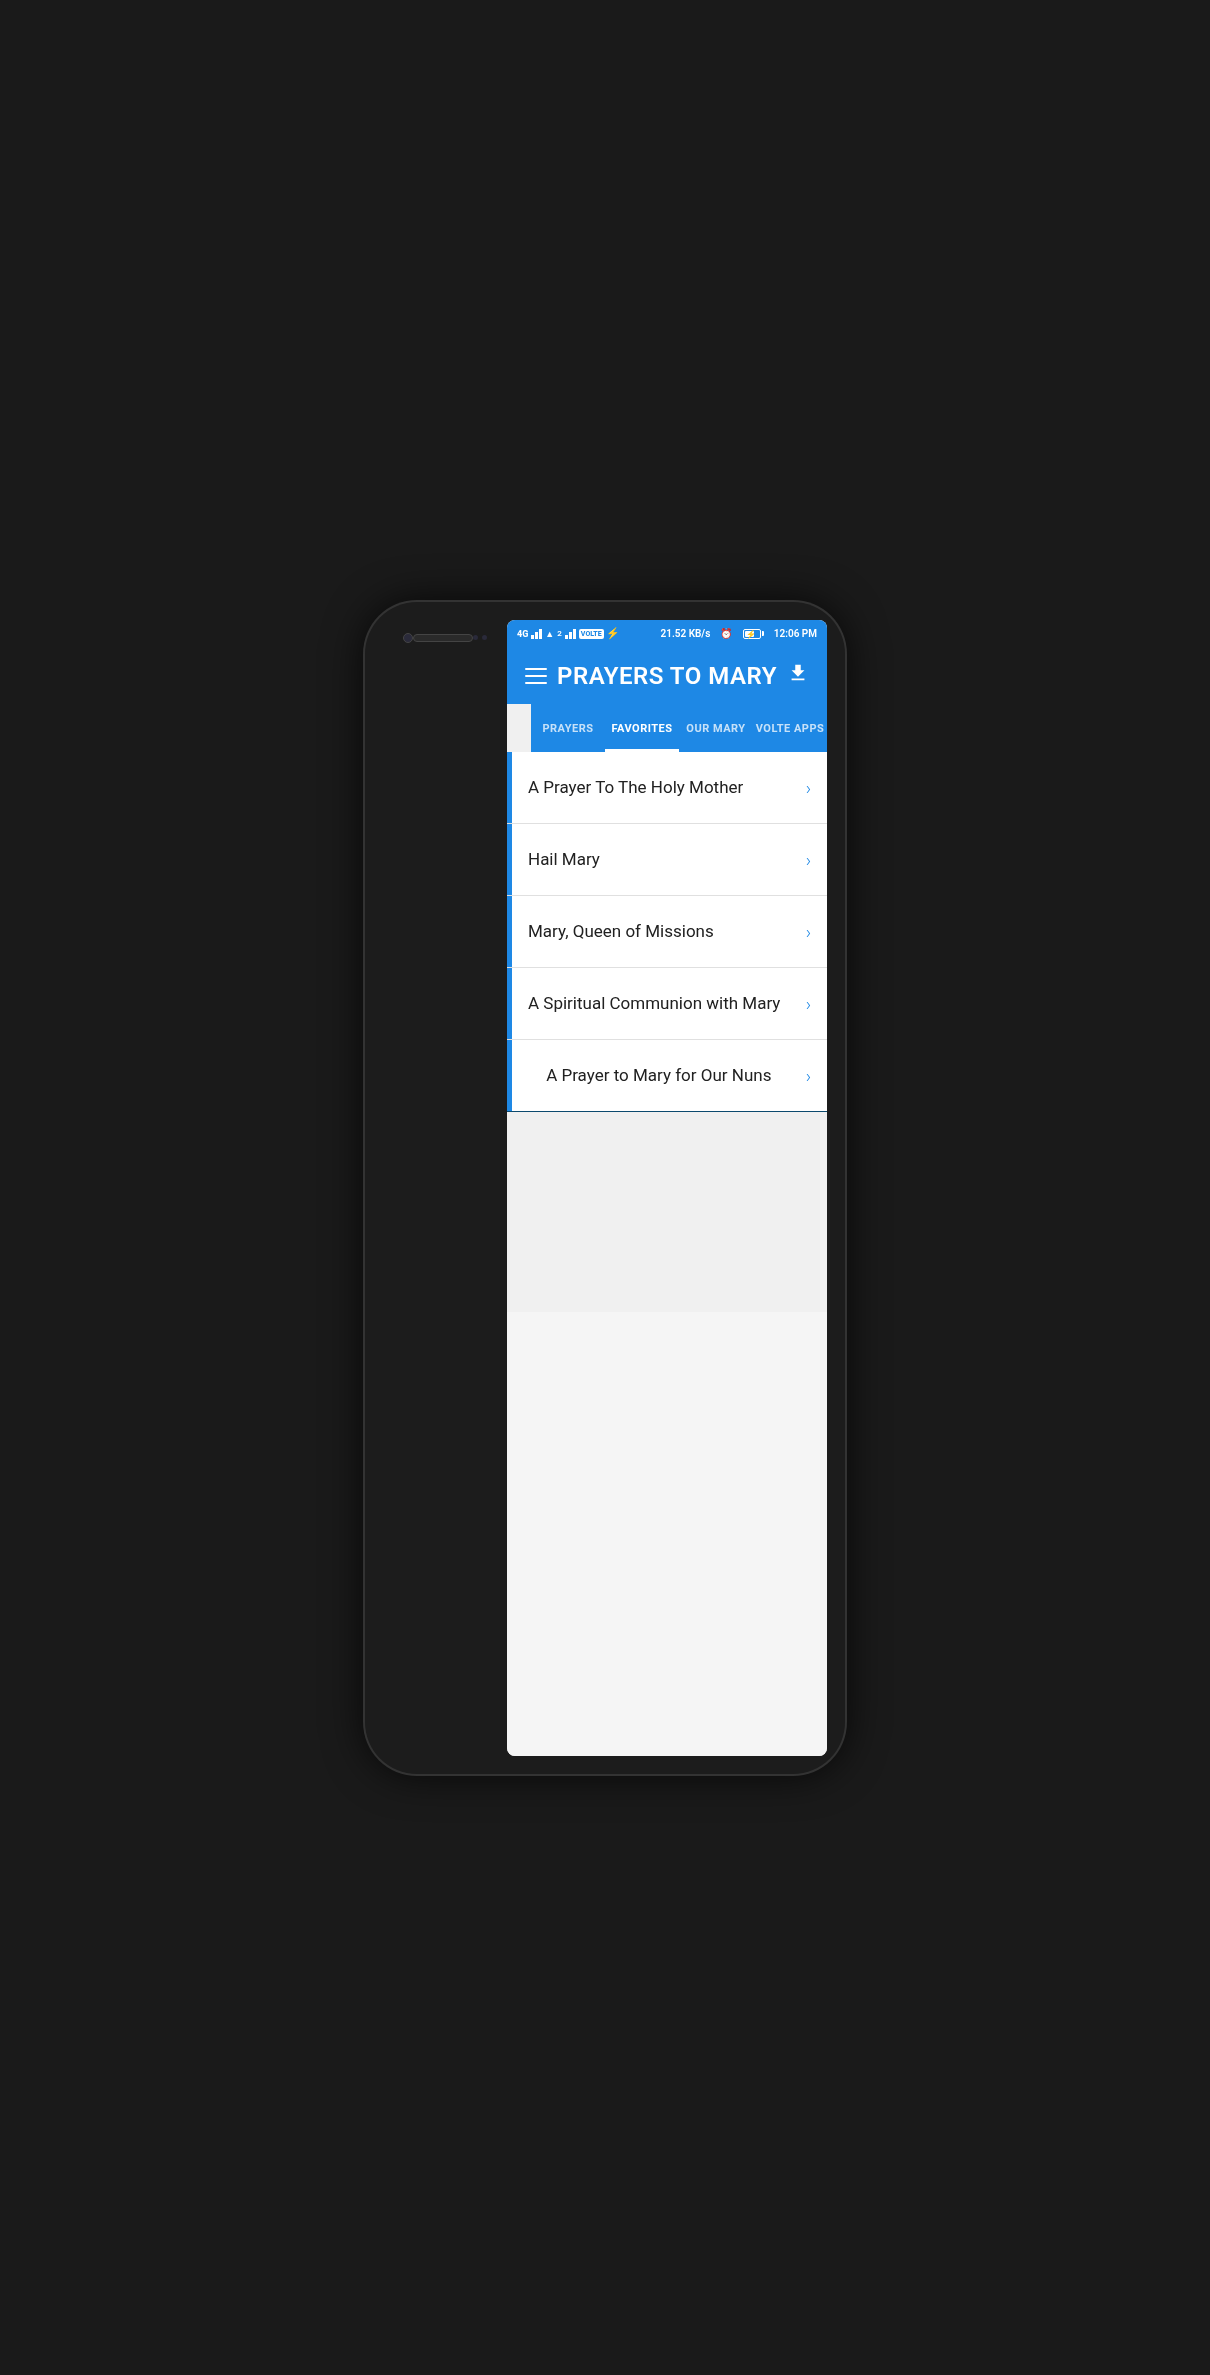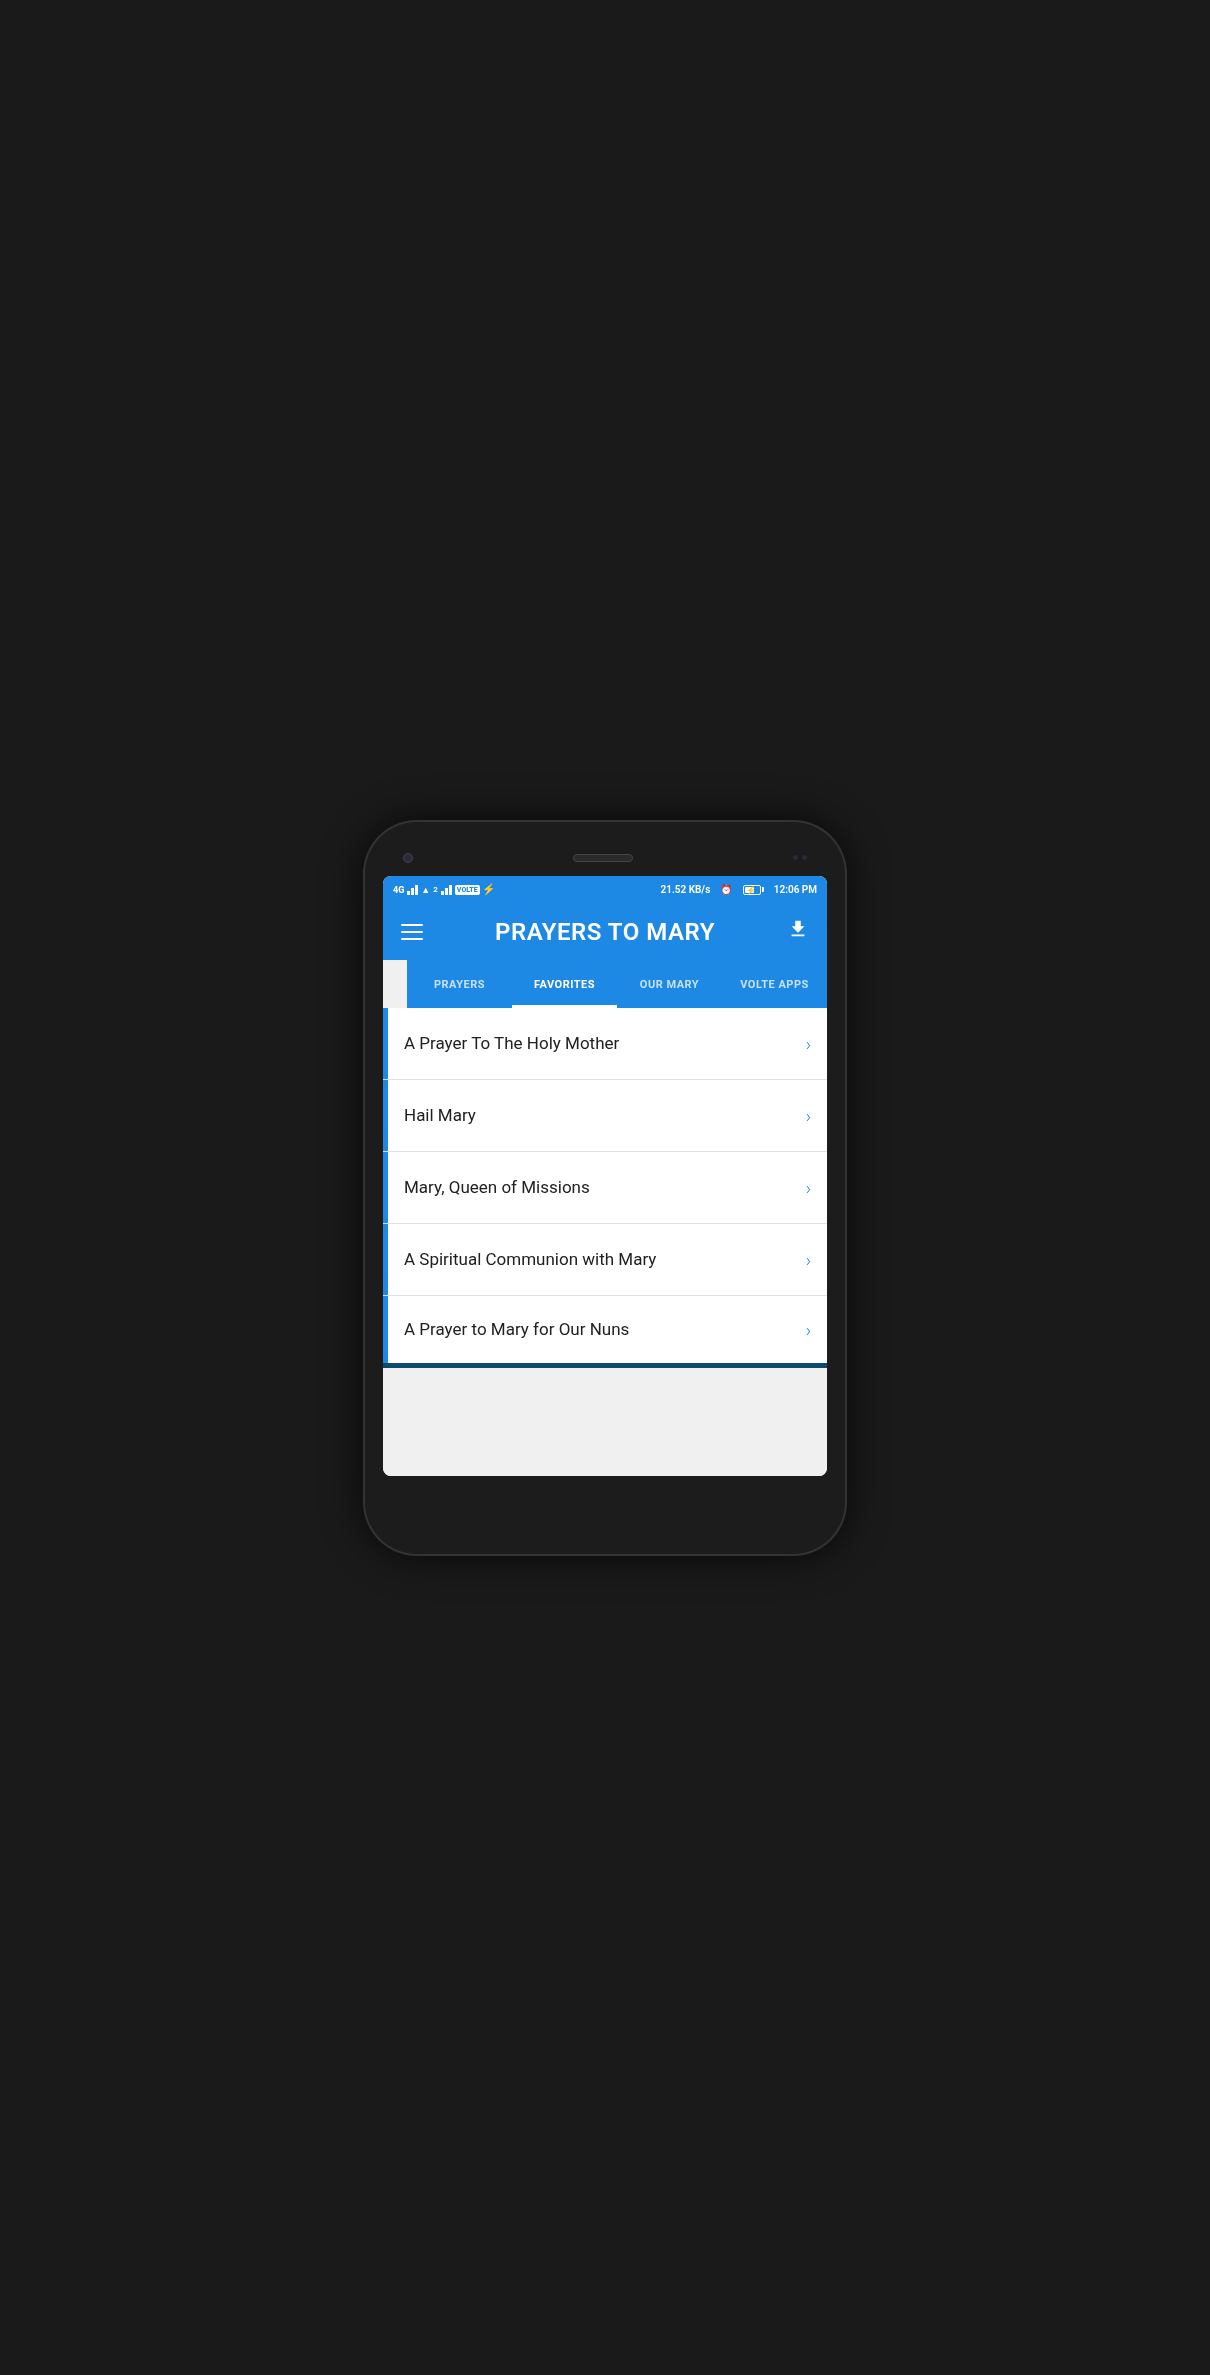--- a/index.html
+++ b/index.html
@@ -7,28 +7,28 @@
       background: #1a1a1a;
       display: flex;
       justify-content: center;
       align-items: center;
       min-height: 100vh;
       font-family: 'Roboto', Arial, sans-serif;
     }
 
     .phone-frame {
       width: 480px;
-      height: 732px;
+      height: 1172px;
       background: #1c1c1c;
       border-radius: 52px;
       padding: 18px;
       box-shadow: 0 0 0 2px #333, 0 0 40px rgba(0,0,0,0.8);
       position: relative;
       display: flex;
-      flex-direction: column;
+      flex-direction: row;
     }
 
     .phone-top-bar {
       display: flex;
       justify-content: space-between;
       align-items: center;
       padding: 6px 20px;
       height: 36px;
     }
 
@@ -243,21 +243,22 @@
     .prayer-item {
       display: flex;
       align-items: center;
       border-bottom: 1px solid #e0e0e0;
       cursor: pointer;
       background: white;
       min-height: 72px;
     }
 
     .prayer-item:last-child {
-      border-bottom: 5px solid #0c4a6e;
+      border-bottom: 1px solid #0c4a6e;
+      text-align: center;
     }
 
     .prayer-left-bar {
       width: 5px;
       align-self: stretch;
       background: #1e88e5;
       margin-right: 16px;
       flex-shrink: 0;
     }
 

